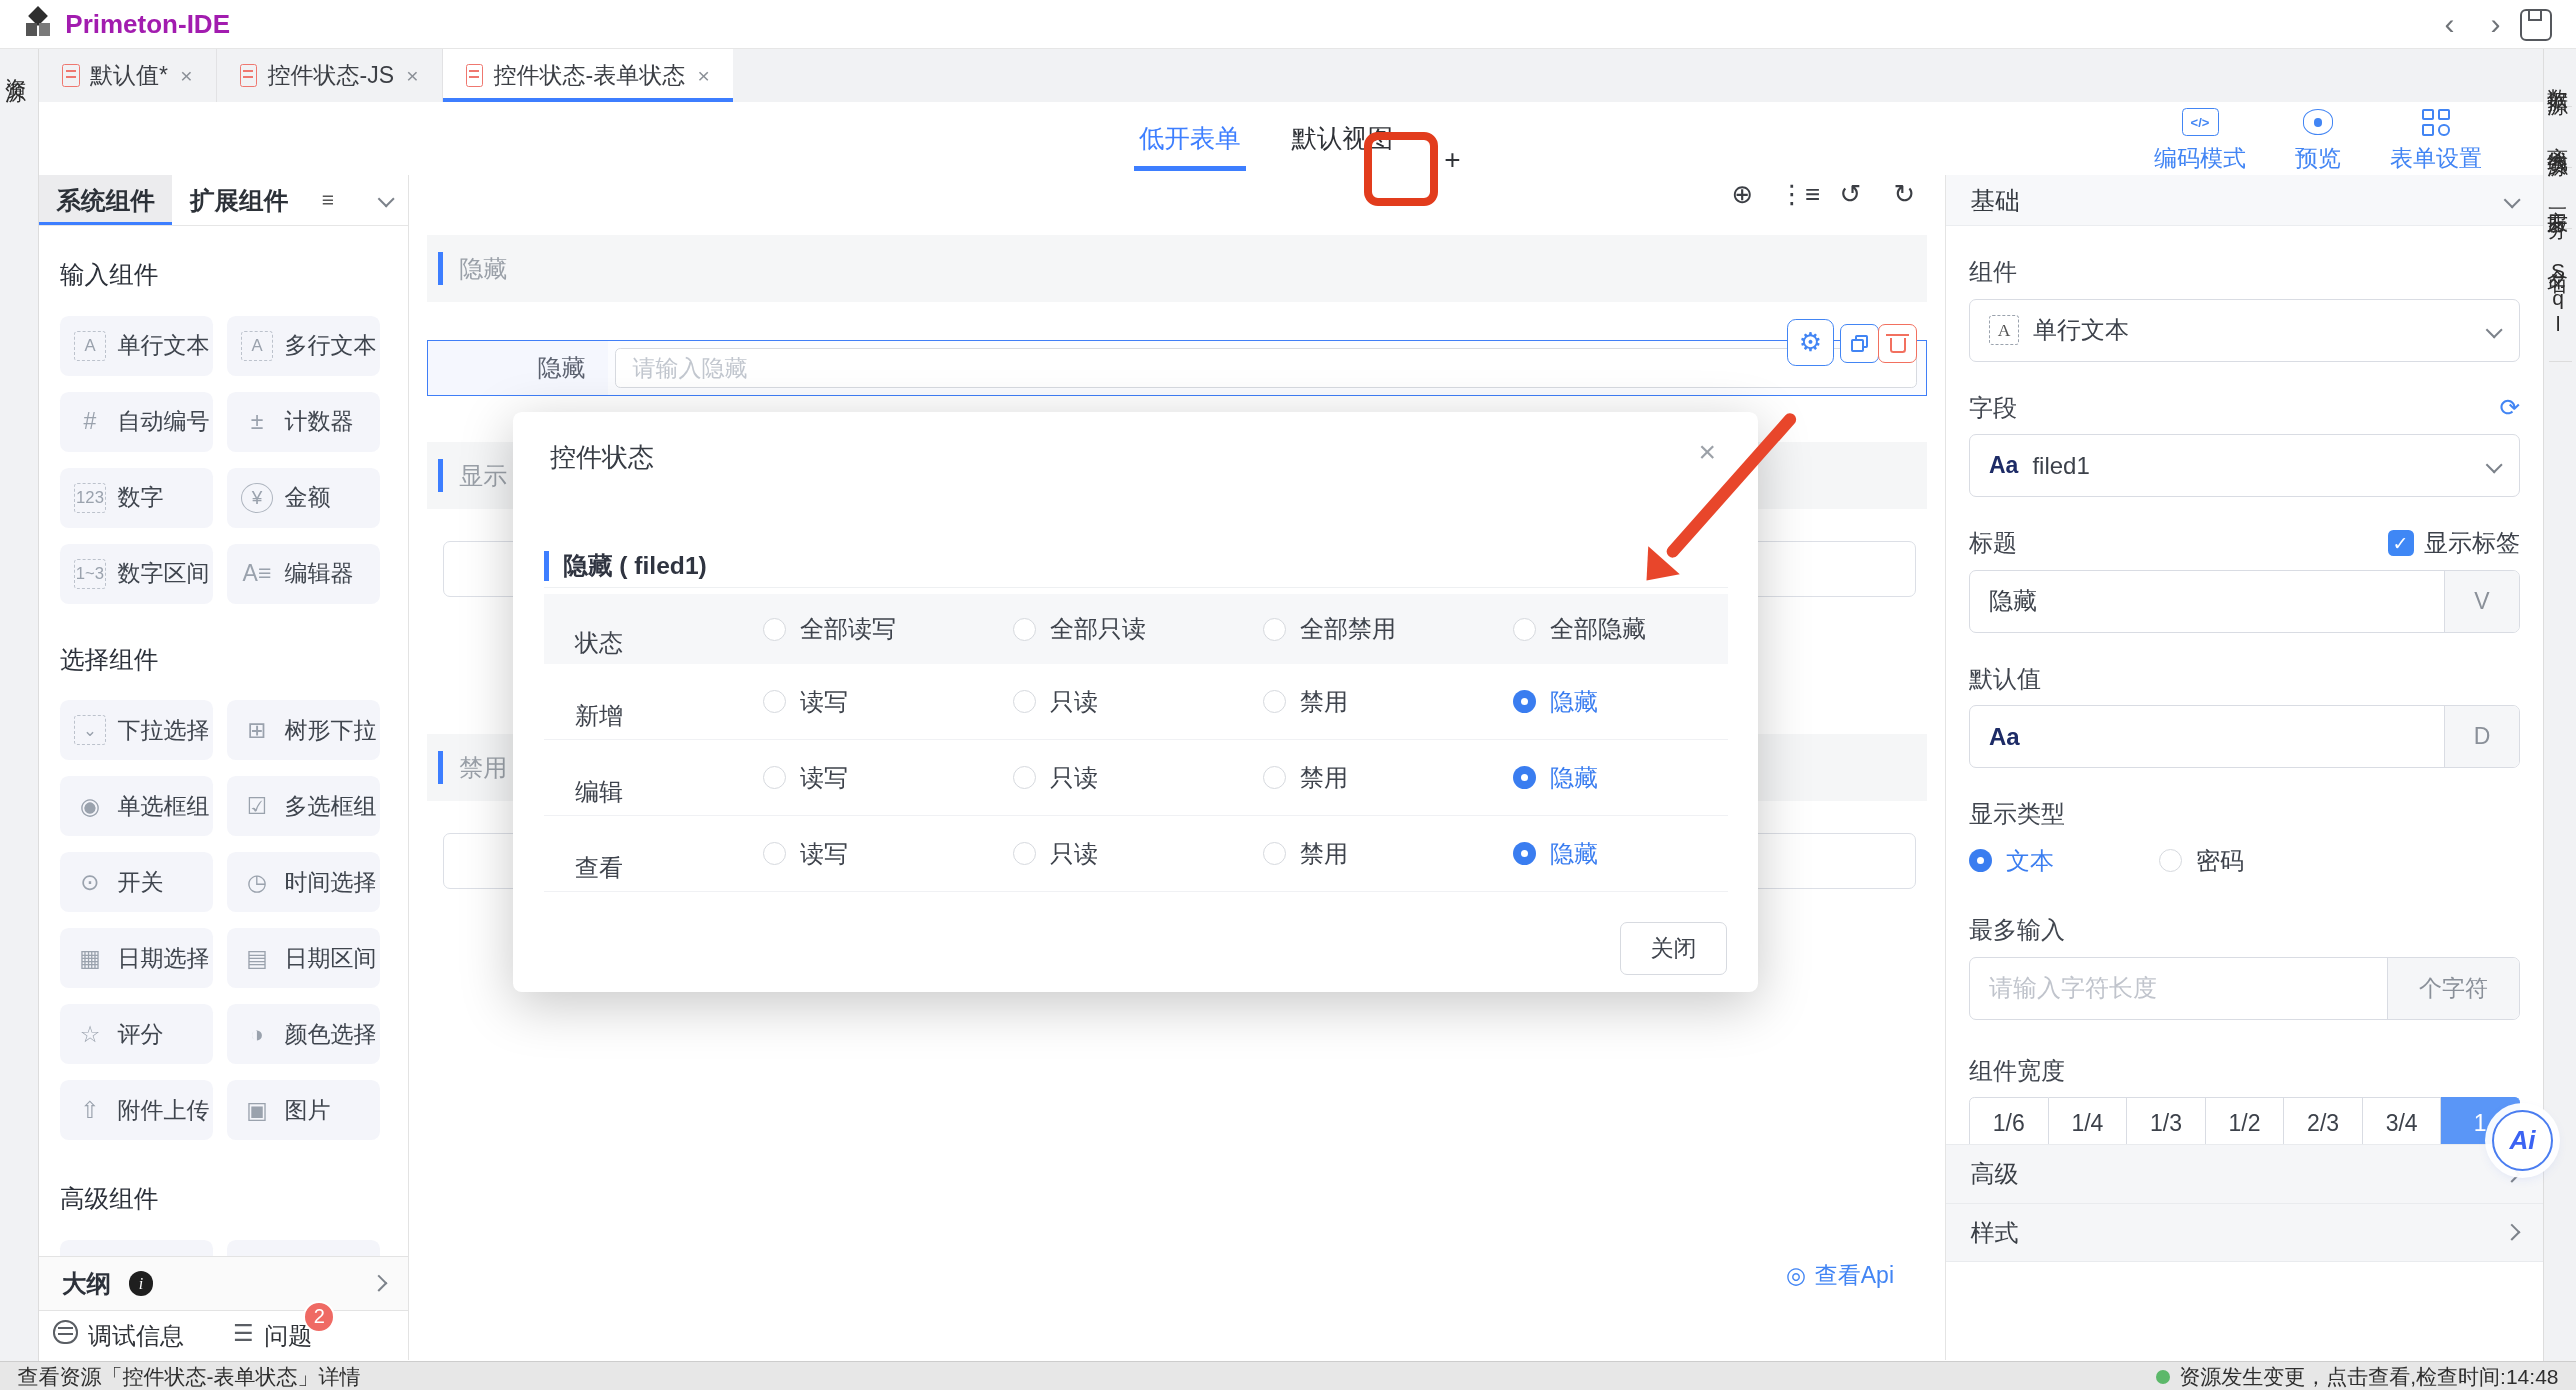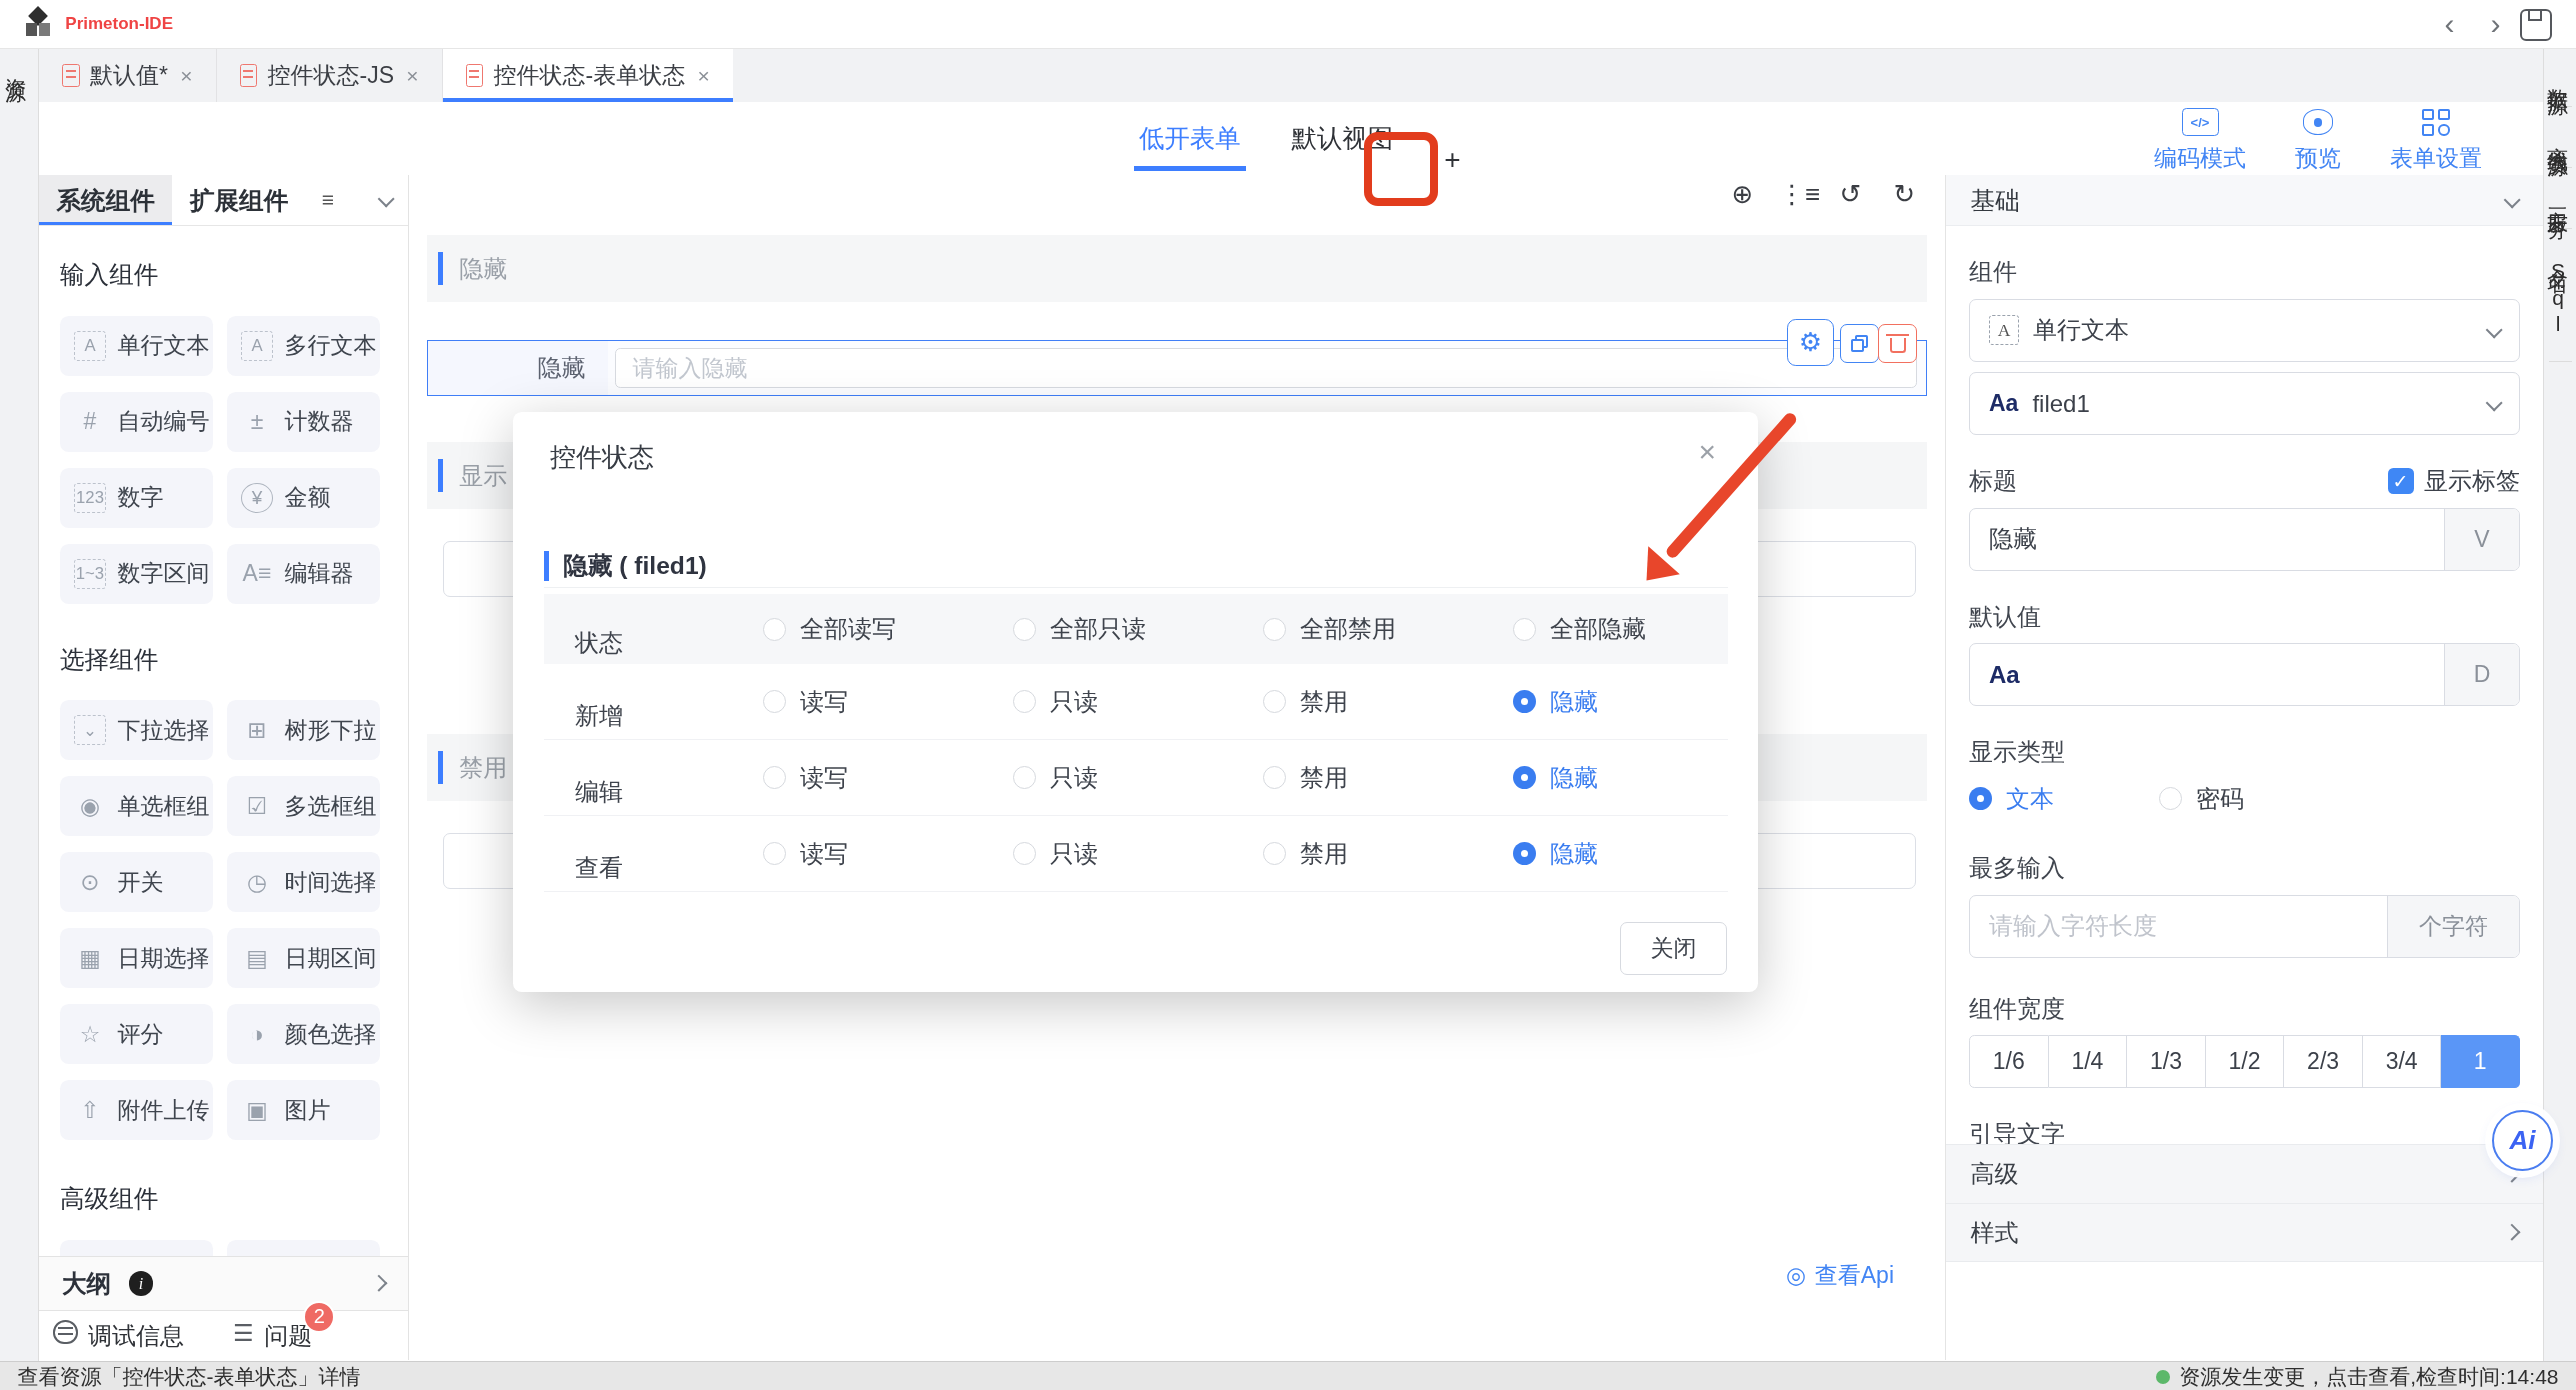--- a/index.html
+++ b/index.html
@@ -8,21 +8,21 @@
   #app { position:relative; width:2576px; height:1391px; background:#fff; }
 
   
   #topbar { position:absolute; left:0; top:0; width:2576px; height:49px; background:#fff;
     border-bottom:0.9px solid #e6e6e6; display:flex; align-items:center; }
   .logo { width:30px; height:30px; margin-left:23px; position:relative; }
   .logo span { position:absolute; background:#3a3a3a; }
   .logo .l1 { width:14px; height:14px; left:8px; top:0; transform:rotate(45deg); background:#2e2e2e; }
   .logo .l2 { width:11.4px; height:13px; left:2.6px; top:14px; background:#555; }
   .logo .l3 { width:11.4px; height:13px; left:16px; top:14px; background:#7a7a7a; }
-  .app-title { font-size:17px; font-weight:bold; color:#ef4444; margin-left:12.3px; }
+  .app-title { font-size:26px; font-weight:bold; color:#a21caf; margin-left:12.3px; }
   .nav-arrow { font-size:30px; color:#6f7378; width:39px; text-align:center; cursor:pointer; }
   #nav-back { position:absolute; left:2430px; } #nav-fwd { position:absolute; left:2476px; }
   .save-ic { position:absolute; left:2520px; top:8.8px; width:32px; height:32px;
     border:2.6px solid #55585d; border-radius:6.1px; }
   .save-ic i { position:absolute; left:6.1px; top:-0.9px; width:14px; height:11.4px;
     border:2.6px solid #55585d; border-top:none; }
 
   
   #left-rail { position:absolute; left:0; top:49px; width:39px; height:1312px; background:#f1f2f4;
     border-right:0.9px solid #ddd; }
@@ -574,20 +574,24 @@
       <span>基础</span>
       <span class="chev down"></span>
     </div>
     <div id="insp-body">
       <div class="form-label mt34">组件</div>
       <div class="select mt12">
         <span class="a-ic">A</span>
         <span class="grow">单行文本</span>
         <span class="chev down"></span>
       </div>
+      <div class="form-label mt34">
+        <span>字段</span>
+        <span class="sync-ic">⟳</span>
+      </div>
       <div class="select mt12">
         <span class="aa-prefix">Aa</span>
         <span class="grow orange">filed1</span>
         <span class="chev down"></span>
       </div>
       <div class="form-label mt34">
         <span>标题</span>
         <span class="cbx-wrap">
           <span class="cbx">✓</span>
           <span class="cbx-lab">显示标签</span>

